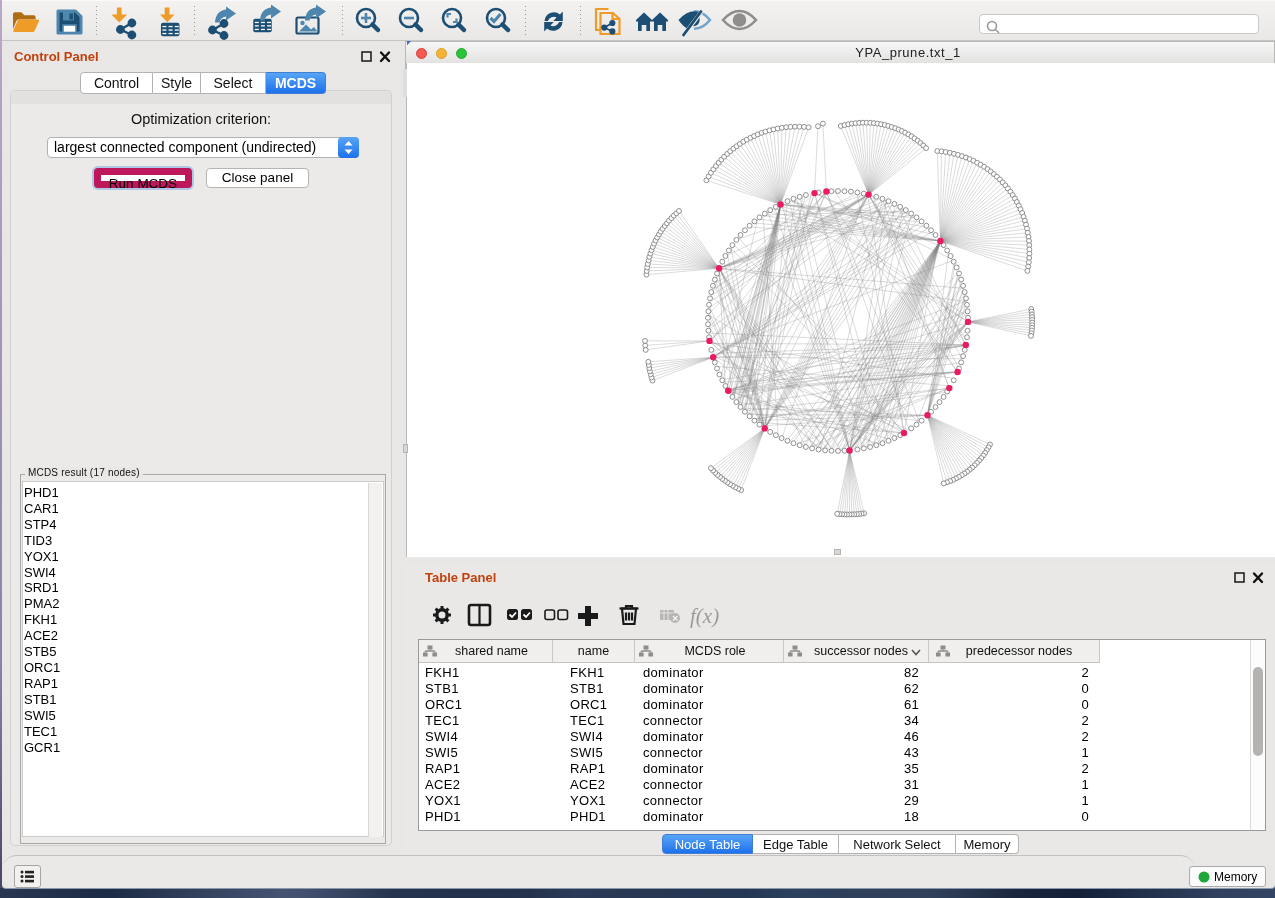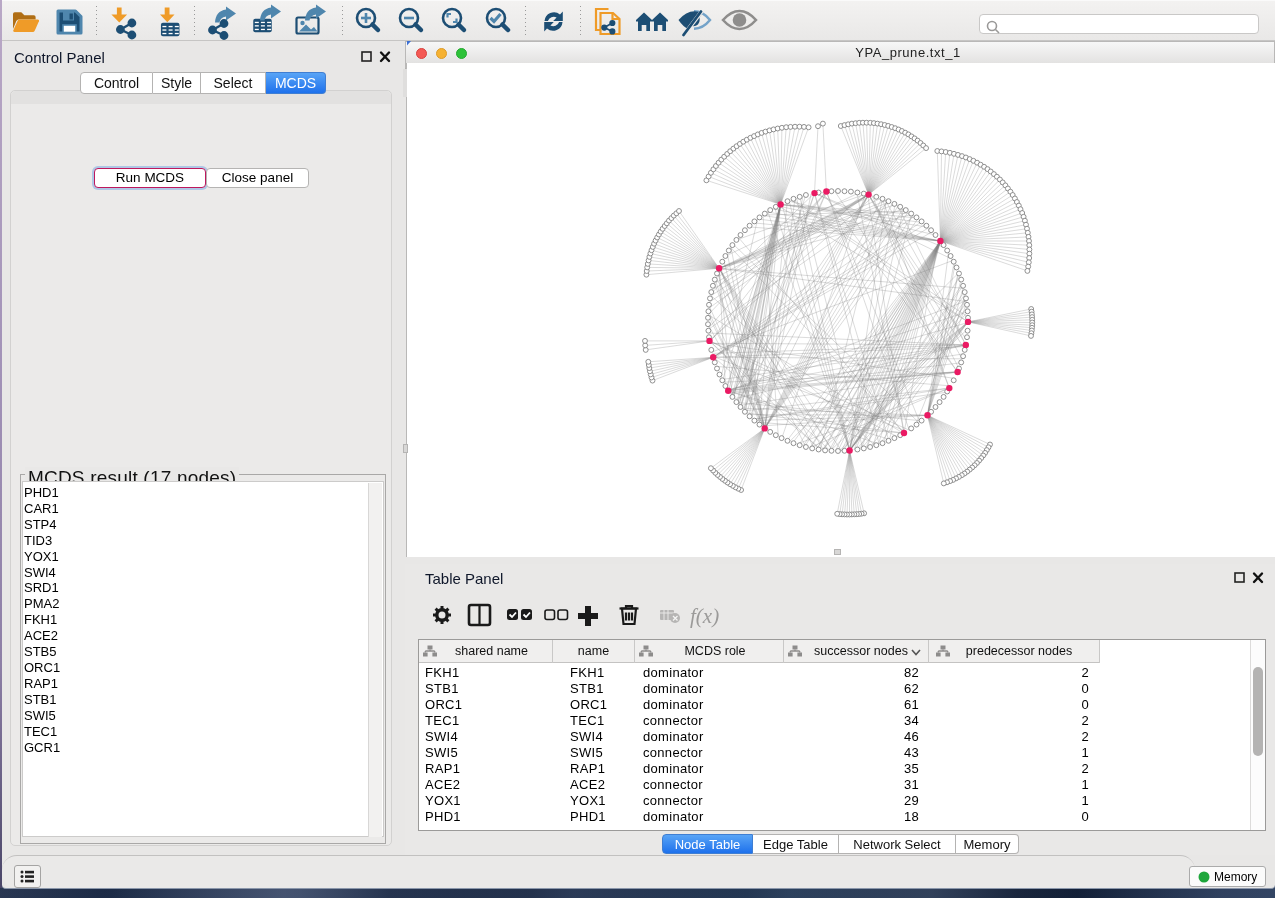--- a/index.html
+++ b/index.html
@@ -13,41 +13,41 @@
 #toolbar { left:0; top:0; width:1273px; height:41px;
   background:linear-gradient(#f3f2f1,#e9e8e7); border-top:1px solid #fafafa;
   border-bottom:1px solid #c6c5c4; }
 .tsep { top:5px; width:1px; height:31px;
   background-image:linear-gradient(#9a9a9a 33%, rgba(0,0,0,0) 0%);
   background-size:1px 4px; }
 #searchbox { left:977px; top:13px; width:280px; height:20px; background:#fff;
   border:1px solid #c9c8c7; border-radius:4px; }
 
 #cpanel { left:0; top:42px; width:401px; height:813px; background:#e8e7e6; }
-.ptitle { font-size:15px; color:#0f172a; }
+.ptitle { font-size:13px; color:#c2410c;font-weight:bold; }
 #cptabs { top:30px; left:78px; height:22px; }
 .tab { position:absolute; top:0; height:22px; background:#fff; border:1px solid #b4b3b2;
   font-size:14px; color:#111; text-align:center; line-height:20px; }
-.tab.sel { background:linear-gradient(#58a4f6,#1e71ec); color:#fff; border-color:#3f7ed2; }
+.tab.sel { background:linear-gradient(#58a4f6,#1e71ec); color:#fff; border-color:#3f7ed2;font-weight:bold; }
 #cpbox { left:8px; top:48px; width:382px; height:756px; background:#ebeae9;
   border:1px solid #d2d1d0; border-radius:5px; }
 #cpboxtop { left:9px; top:49px; width:380px; height:13px; background:#e2e1e0; border-radius:5px 5px 0 0; }
 #optlabel { left:0; top:69px; width:398px; text-align:center; font-size:14.5px; color:#111; }
 #combo { left:45px; top:95px; width:312px; height:21px; background:#fff;
   border:1px solid #b2b1b0; border-radius:4px; font-size:14px; color:#000;
   line-height:19px; padding-left:6px; }
 #combocap { right:-1px; top:-1px; width:21px; height:21px; border-radius:4px;
   background:linear-gradient(#58a4f6,#1e71ec); }
 .btn { position:absolute; height:20px; background:#fff; border:1px solid #b5b4b3;
   border-radius:4px; font-size:13.5px; color:#000; text-align:center; line-height:18px; }
-#runbtn { left:92px; top:126px; width:112px; border:1px solid #be185d;
+#runbtn { left:92px; top:126px; width:98px; border:7px solid #be185d;
   box-shadow:0 0 0 2px rgba(125,170,225,0.55); }
 #closebtn { left:204px; top:126px; width:103px; }
 #fieldset { left:18px; top:432px; width:366px; height:370px; border:1px solid #a9a8a7; }
-#fslegend { left:4px; top:-8px; background:#e9e8e7; padding:0 3px; font-size:19px; color:#111; letter-spacing:0.2px; }
+#fslegend { left:4px; top:-8px; background:#e9e8e7; padding:0 3px; font-size:10px; color:#111; letter-spacing:0.2px; }
 #mcdslist { left:1px; top:6px; width:362px; height:356px; background:#fff;
   border:1px solid #cccbca; font-size:13px; color:#000; line-height:15.9px; padding:3px 0 0 1px; }
 #mcdsscroll { right:1px; top:1px; width:14px; height:354px; background:#f2f1f0;
   border-left:1px solid #d8d7d6; }
 
 #statusbar { left:0; top:855px; width:1193px; height:33px; background:#eae9e8;
   border-top:1px solid #c2c1c0;border-radius:15px; }
 #listicon { left:12px; top:9px; width:27px; height:23px; background:#f2f1f0;
   border:1px solid #a5a4a3; border-radius:3px; }
 #membtn { left:1187px; top:10px; width:77px; height:21px; background:#fbfbfb;
@@ -221,20 +221,27 @@
     <rect x="2" y="2" width="9" height="9" fill="none" stroke="#222" stroke-width="1.6"></rect>
     <path d="M21 2.5 L29 11 M29 2.5 L21 11" stroke="#111" stroke-width="2.4" stroke-linecap="round"></path>
   </svg>
   <div id="cpbox" class="abs"></div>
   <div id="cpboxtop" class="abs"></div>
   <div id="cptabs" class="abs">
     <div class="tab" style="left:0;width:73px;border-radius:4px 0 0 4px">Control</div>
     <div class="tab" style="left:73px;width:48px;border-left:none">Style</div>
     <div class="tab" style="left:121px;width:65px;border-left:none">Select</div>
     <div class="tab sel" style="left:186px;width:60px;border-left:none;border-radius:0 4px 4px 0">MCDS</div>
+  </div>
+  <div id="optlabel" class="abs">Optimization criterion:</div>
+  <div id="combo" class="abs">largest connected component (undirected)
+    <div id="combocap" class="abs"><svg width="21" height="21">
+      <path d="M6.5 8.5 L10.5 4 L14.5 8.5 z" fill="#fff"></path>
+      <path d="M6.5 12.5 L10.5 17 L14.5 12.5 z" fill="#fff"></path>
+          </svg></div>
   </div>
   <div id="runbtn" class="btn">Run MCDS</div>
   <div id="closebtn" class="btn">Close panel</div>
   <div id="fieldset" class="abs">
     <div id="fslegend" class="abs">MCDS result (17 nodes)</div>
     <div id="mcdslist" class="abs">PHD1<br>CAR1<br>STP4<br>TID3<br>YOX1<br>SWI4<br>SRD1<br>PMA2<br>FKH1<br>ACE2<br>STB5<br>ORC1<br>RAP1<br>STB1<br>SWI5<br>TEC1<br>GCR1
       <div id="mcdsscroll" class="abs"></div>
     </div>
   </div>
 </div>

